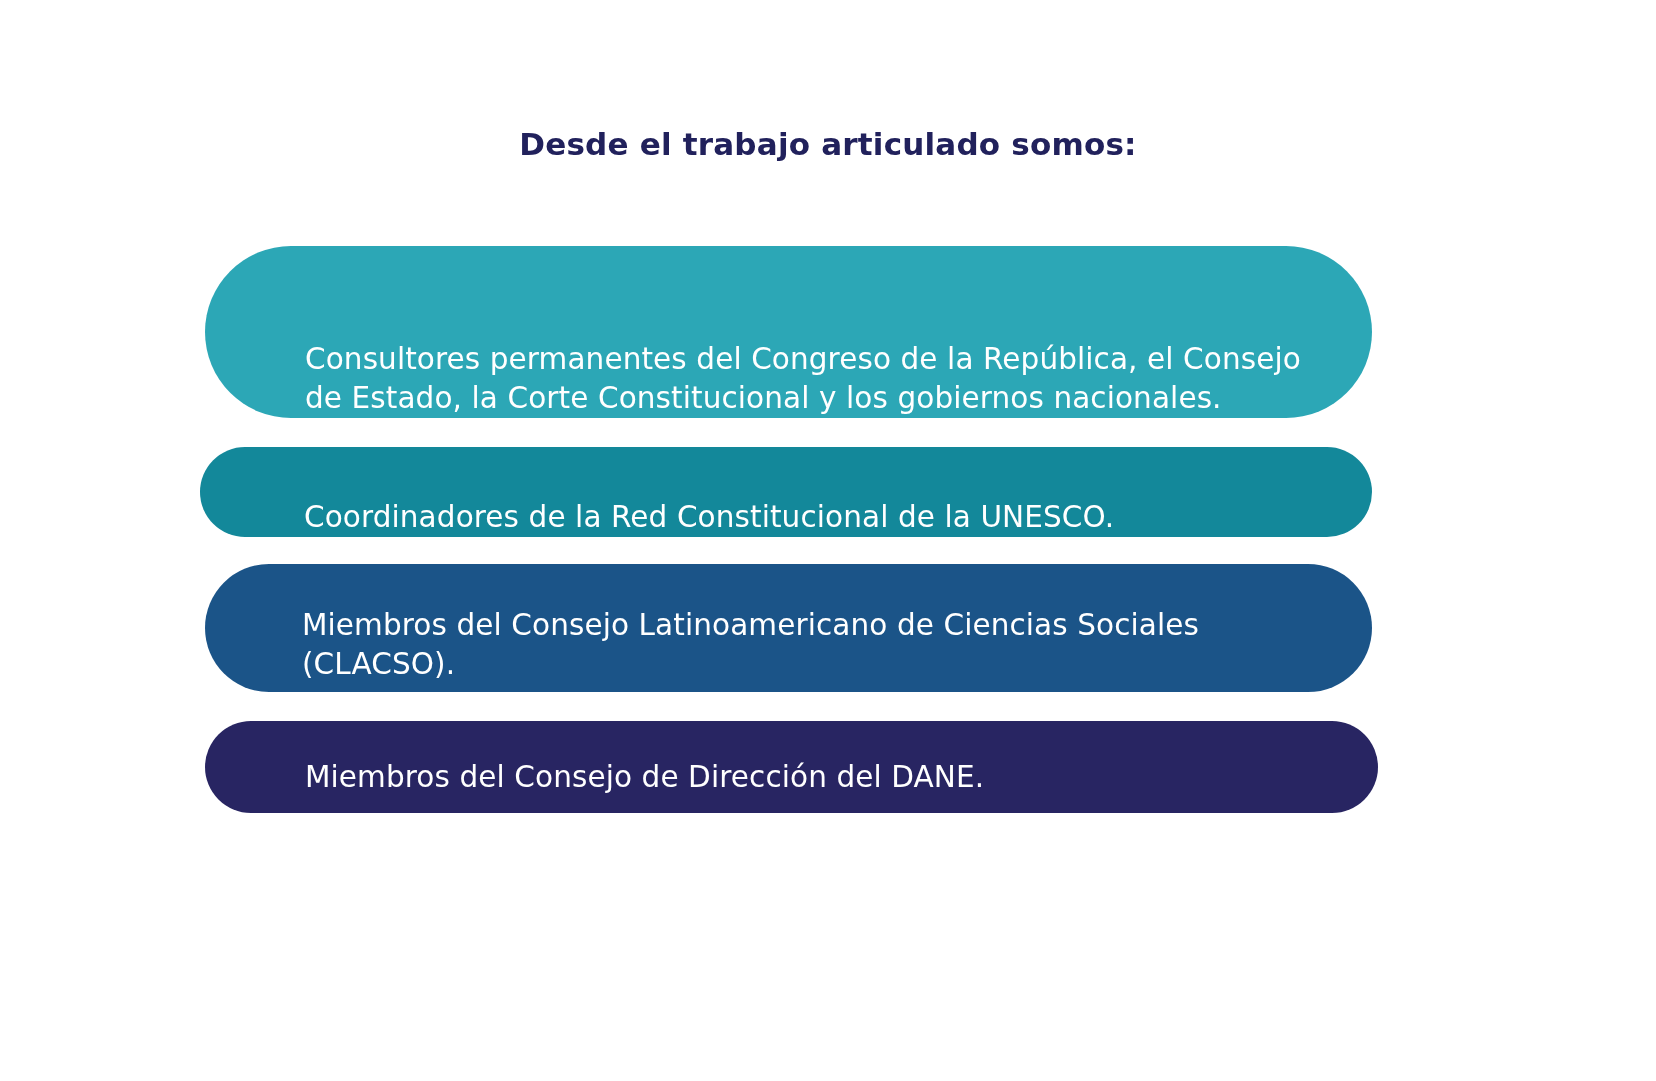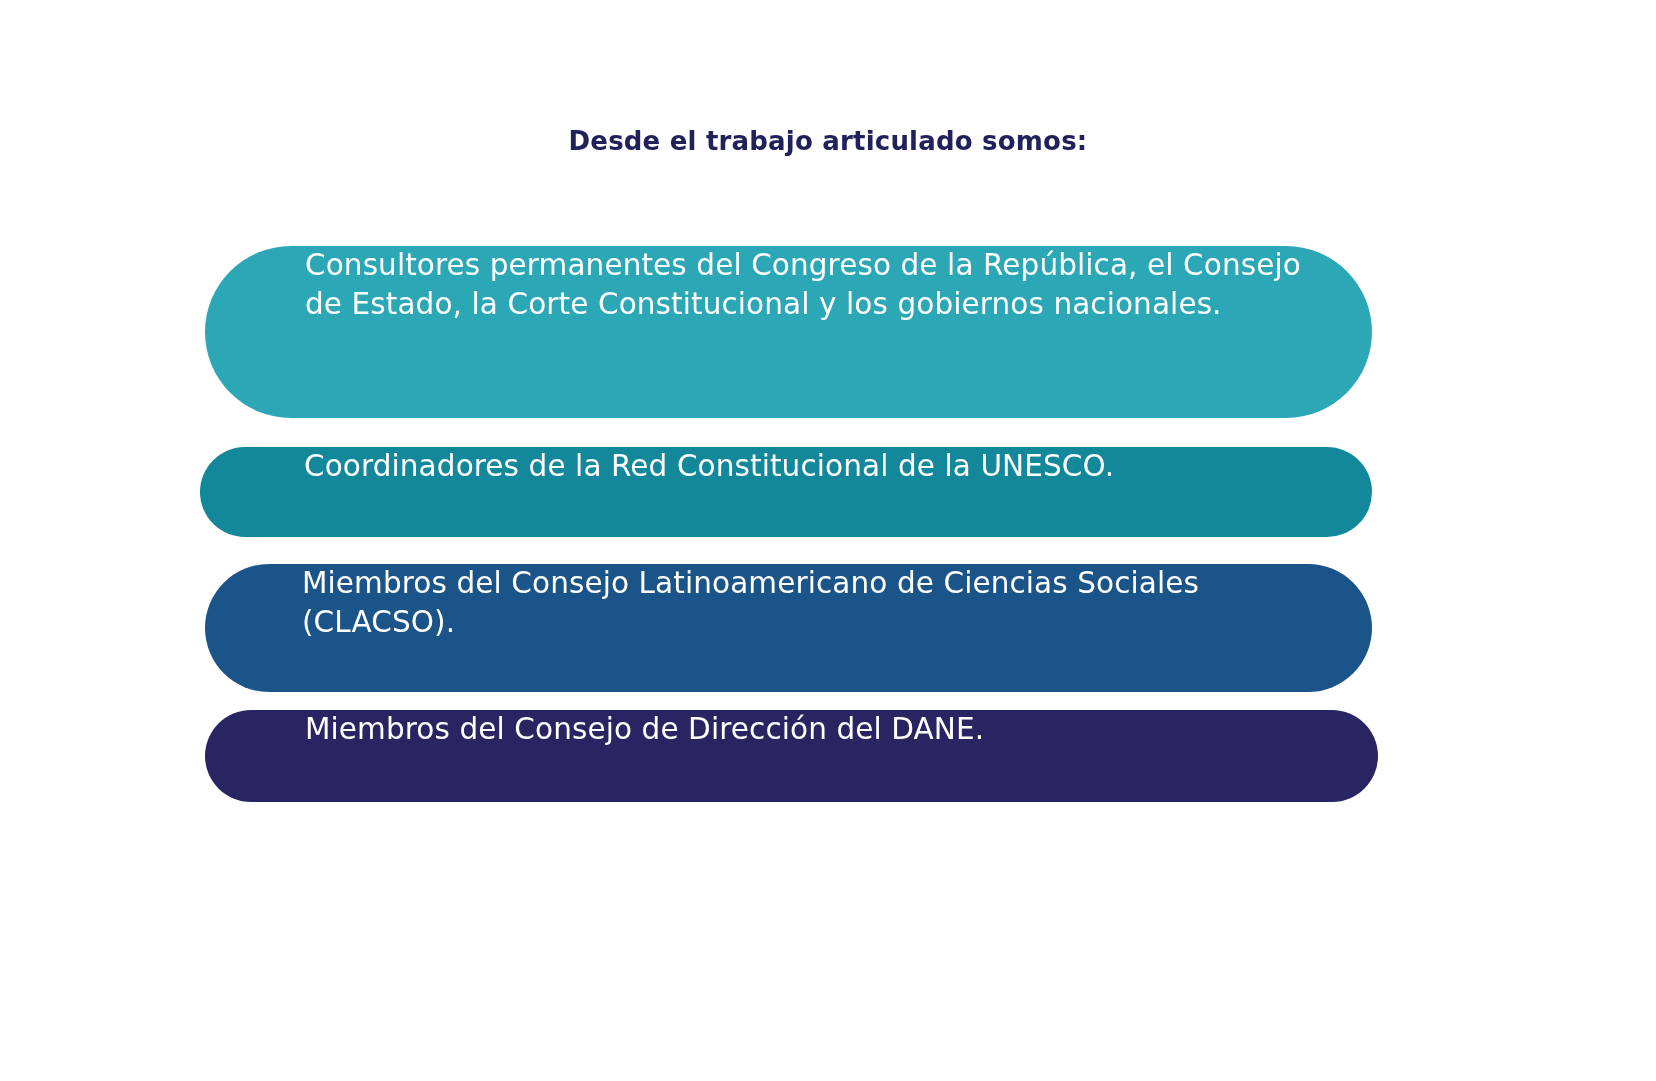--- a/index.html
+++ b/index.html
@@ -20,35 +20,35 @@
     background: #ffffff;
   }
   .title {
     position: absolute;
     top: 126px;
     left: 0;
     width: 1656px;
     text-align: center;
     font-family: "DejaVu Sans", sans-serif;
     font-weight: bold;
-    font-size: 26px;
+    font-size: 31px;
     letter-spacing: 0.2px;
     color: #21215c;
     white-space: nowrap;
   }
   .bars {
     position: absolute;
     top: 246px;
     left: 0;
     width: 1656px;
   }
   .bar {
     position: absolute;
     display: flex;
-    align-items: flex-start;
+    align-items: flex-end;
     box-sizing: border-box;
     color: #ffffff;
   }
   .bar-text {
     font-family: "DejaVu Sans", sans-serif;
     font-weight: 400;
     font-size: 29.5px;
     line-height: 1.32;
     letter-spacing: 0.1px;
     color: #ffffff;
@@ -78,32 +78,32 @@
   }
 
   
   .bar-3 {
     left: 205px;
     top: 318px;
     width: 1167px;
     height: 128px;
     background: #1b5488;
     border-radius: 64px;
-    padding: 0 46px 0 97px;
+    padding: 0 46px 8px 97px;
   }
 
   
   .bar-4 {
     left: 205px;
-    top: 464px;
+    top: 475px;
     width: 1173px;
     height: 92px;
     background: #282562;
     border-radius: 46px;
-    padding: 0 46px 4px 100px;
+    padding: 0 46px 16px 100px;
   }
 </style>
 </head>
 <body style="background: rgb(255, 255, 255);">
 
 <div class="slide">
 
   <div class="title" style="color: rgb(33, 33, 92);">Desde el trabajo articulado somos:</div>
 
   <div class="bars">

